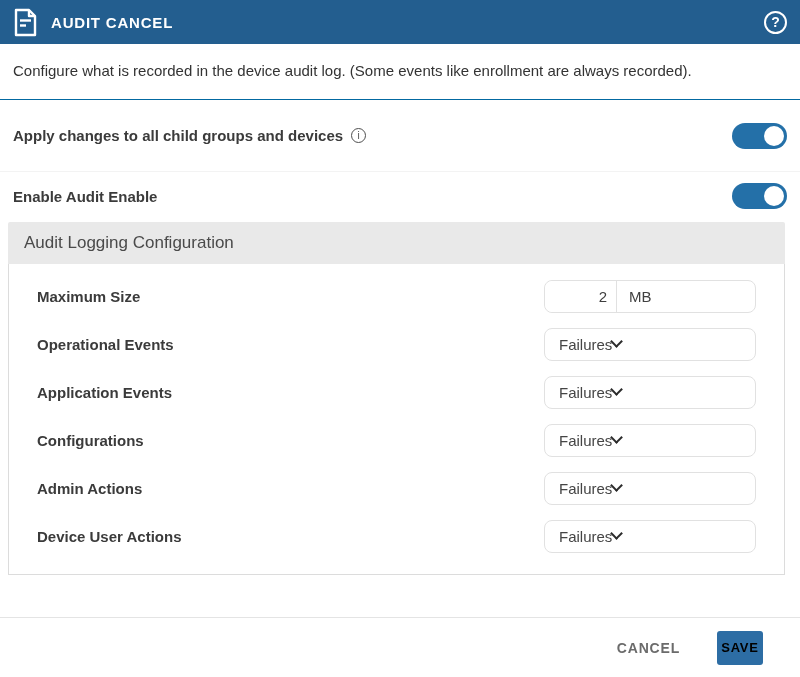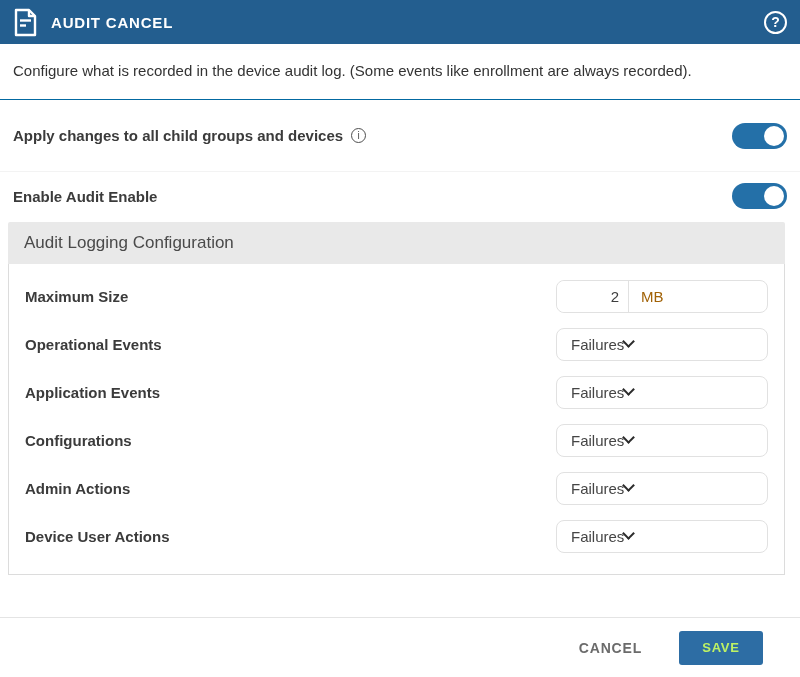--- a/index.html
+++ b/index.html
@@ -21,33 +21,33 @@
   .toggle-label { font-size:15px; font-weight:700; color:#3b3b3b; display:flex; align-items:center;text-align:right; }
   .info-icon { width:15px; height:15px; border:1px solid #4f4f4f; border-radius:50%; font-size:10px; color:#4f4f4f; display:inline-flex; align-items:center; justify-content:center; margin-left:8px; font-weight:400; }
   .toggle { width:55px; height:26px; border-radius:13px; background:#ccc; position:relative; margin-left:auto; cursor:pointer; }
   .toggle[data-state="on"] { background:#2470a8; }
   .toggle .knob { position:absolute; top:3px; width:20px; height:20px; background:#fff; border-radius:50%; }
   .toggle[data-state="on"] .knob { right:3px; }
 
   
   .config-section { margin:2px 15px 0 8px; }
   .section-header { height:42px; background:#e9e9e9; display:flex; align-items:center; padding-left:16px; font-size:17px; color:#4a4a4a; border-radius:2px 2px 0 0; }
-  .section-body { border:1px solid #dcdcdc; border-top:0; padding:8px 16px 14px; background:#fff; }
+  .section-body { border:1px solid #dcdcdc; border-top:0; padding:8px 28px 14px; background:#fff; }
   .config-row { height:48px; display:flex; align-items:center; justify-content:space-between; }
   .config-row .row-label { font-size:15px; font-weight:700; color:#3b3b3b; }
   .control { width:212px; height:33px; border:1px solid #e1e1e1; border-radius:8px; background:#fff; display:flex; align-items:center; font-size:15px; color:#454545; }
   .size-control .size-input { width:72px; height:100%; border:0; border-right:1px solid #e1e1e1; border-radius:8px 0 0 8px; text-align:right; padding-right:9px; font-size:15px; color:#3e3e3e; font-family:"Liberation Sans", sans-serif; outline:none; }
-  .size-control .size-unit { padding-left:12px; color:#a16207; }
+  .size-control .size-unit { padding-left:12px; color:#404040; }
   .select-control { justify-content:flex-start; padding:0 15px 0 14px; cursor:pointer; }
   .chevron { width:9px; height:9px; border-right:2px solid #2b2b2b; border-bottom:2px solid #2b2b2b; transform:rotate(45deg); margin-top:-5px; }
 
   
   .footer { position:absolute; bottom:0; left:0; width:100%; height:60px; border-top:1px solid #e4e4e4; background:#fff; display:flex; align-items:center; justify-content:flex-end; gap:37px; padding-right:37px; }
   .cancel-btn { font-size:14px; font-weight:700; color:#6b6b6b; letter-spacing:.8px; background:none; border:none; cursor:pointer; font-family:"Liberation Sans", sans-serif;margin-left:38px; }
-  .save-btn { width:84px; height:34px; background:#2d6da4; color:#bef264; border:none; border-radius:3px; font-size:13px; font-weight:700; letter-spacing:.8px; cursor:pointer; font-family:"Liberation Sans", sans-serif; }
+  .save-btn { width:46px; height:34px; background:#2d6da4; color:#000000; border:none; border-radius:3px; font-size:13px; font-weight:700; letter-spacing:.8px; cursor:pointer; font-family:"Liberation Sans", sans-serif; }
 </style>
 </head>
 <body>
 
 <div class="header">
   <span class="doc-icon">
     <svg width="25" height="29" viewBox="0 0 25 29">
       <path d="M3 2 H16 L22 8 V27 H3 Z" fill="none" stroke="#fff" stroke-width="2.4" stroke-linejoin="round"></path>
       <path d="M16 2 V8 H22" fill="none" stroke="#fff" stroke-width="2.4" stroke-linejoin="round"></path>
       <line x1="7" y1="12.5" x2="18" y2="12.5" stroke="#fff" stroke-width="2.4"></line>

